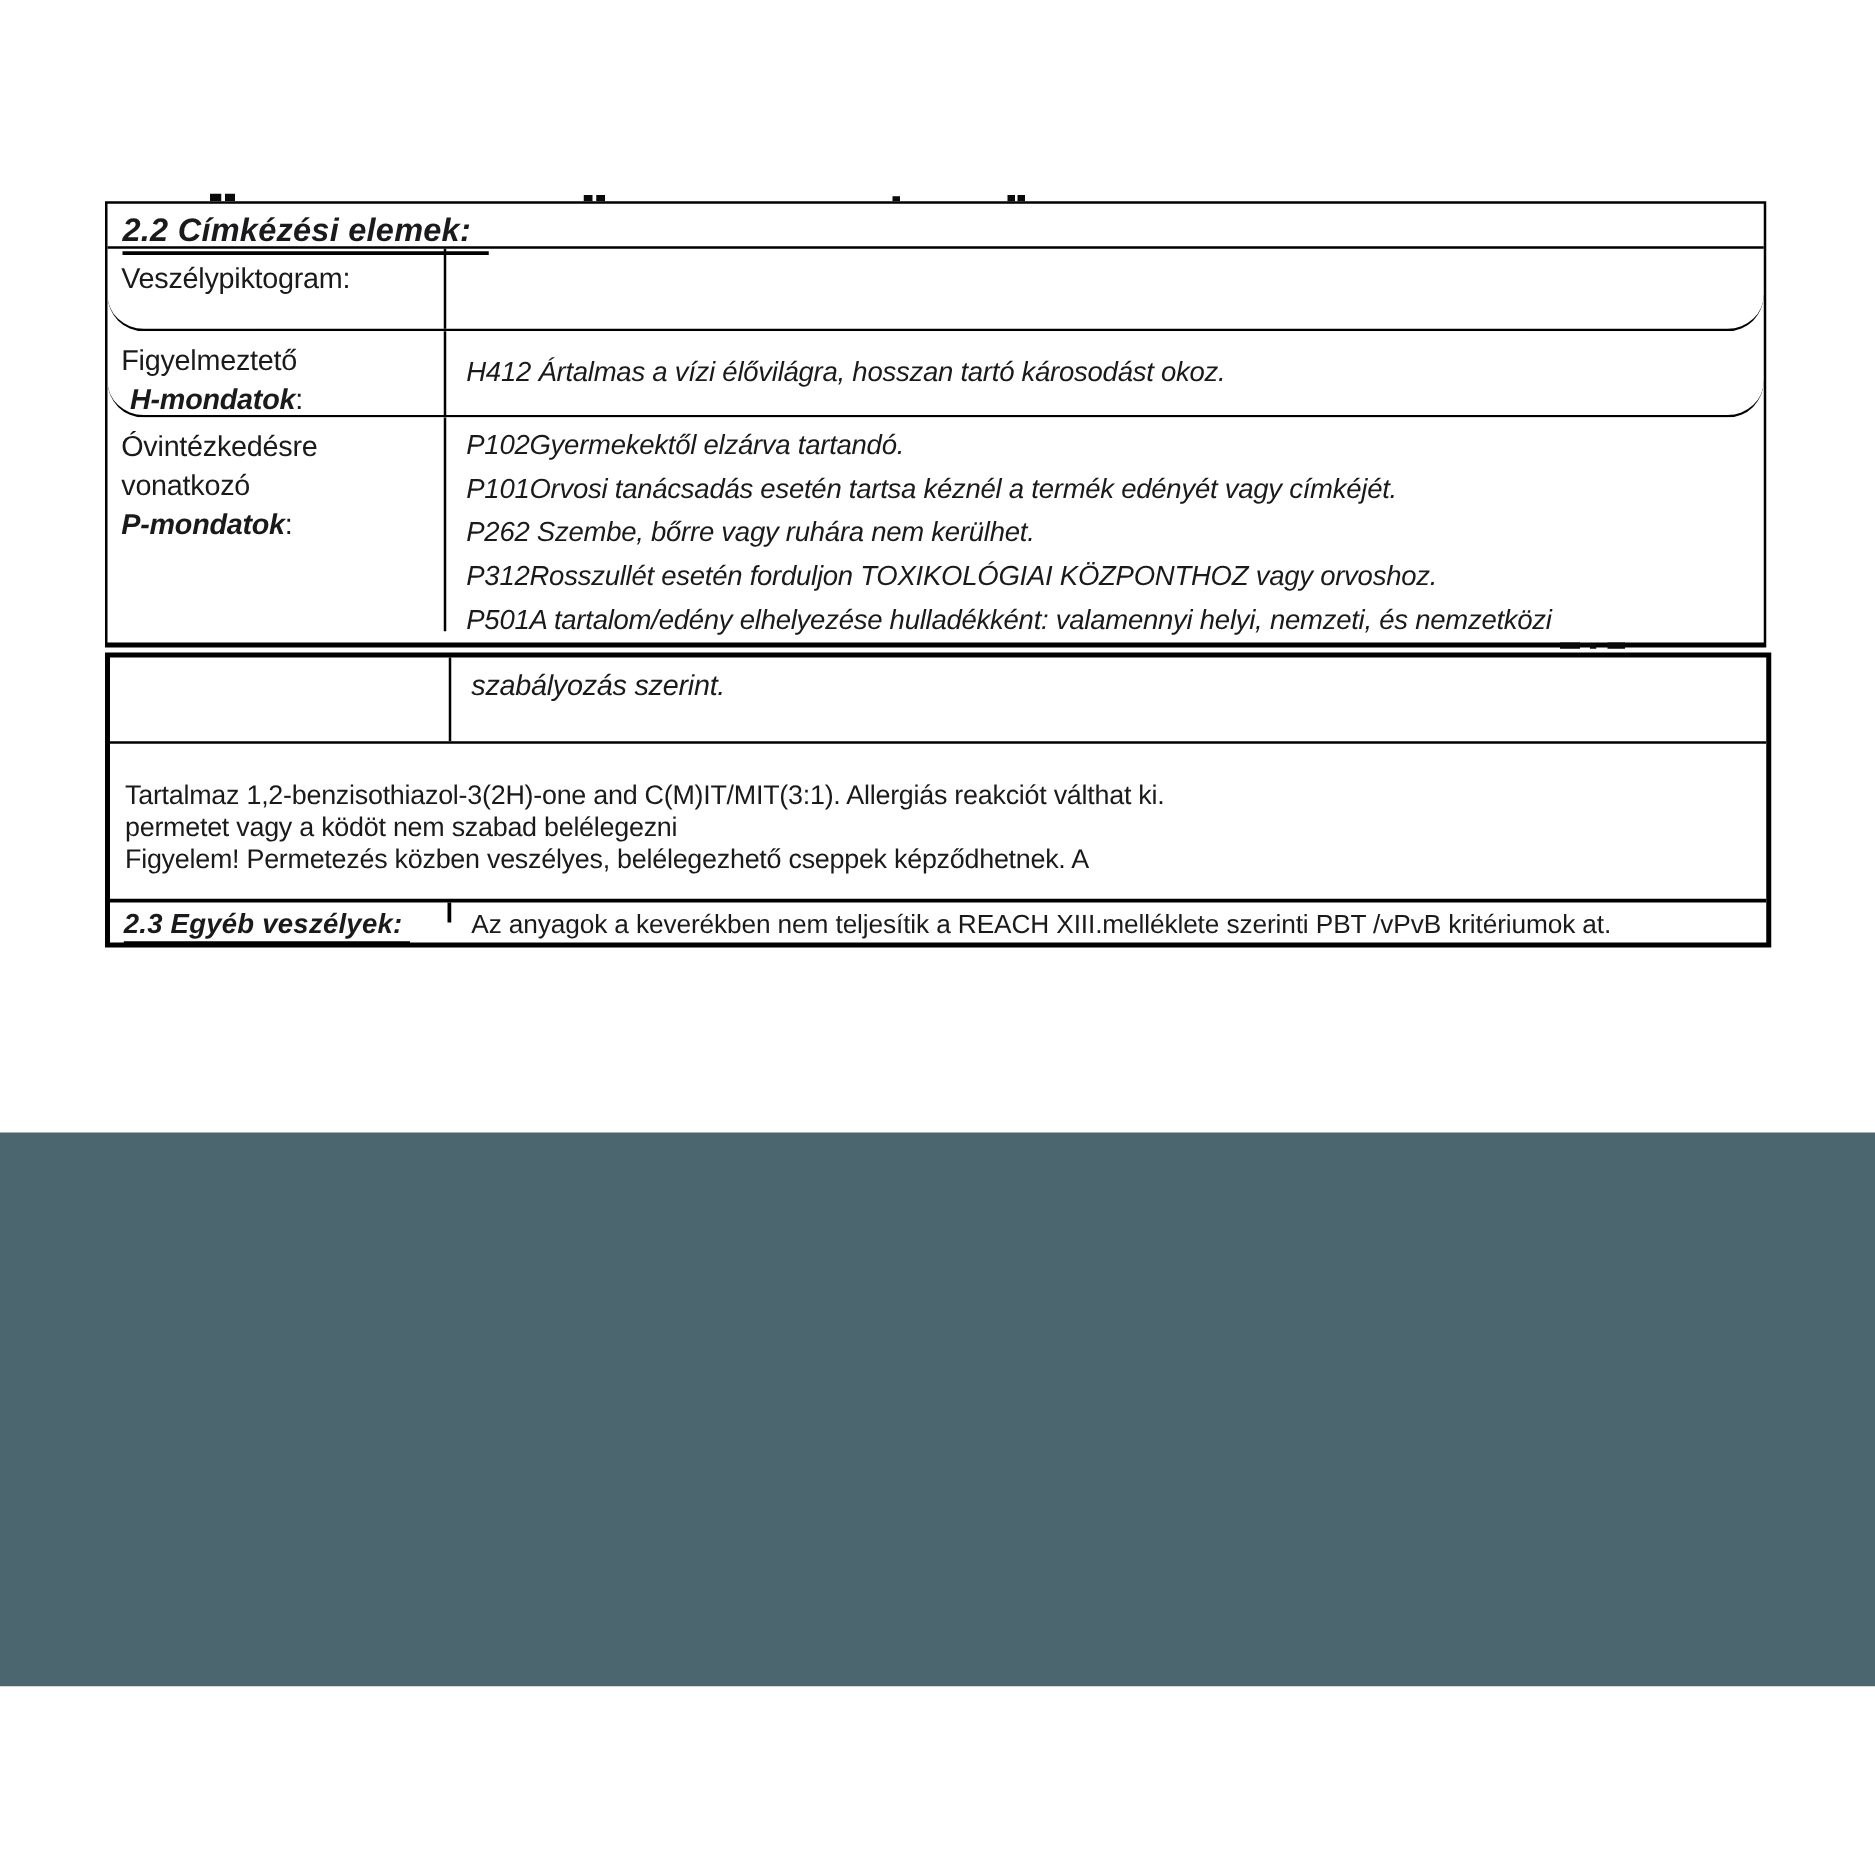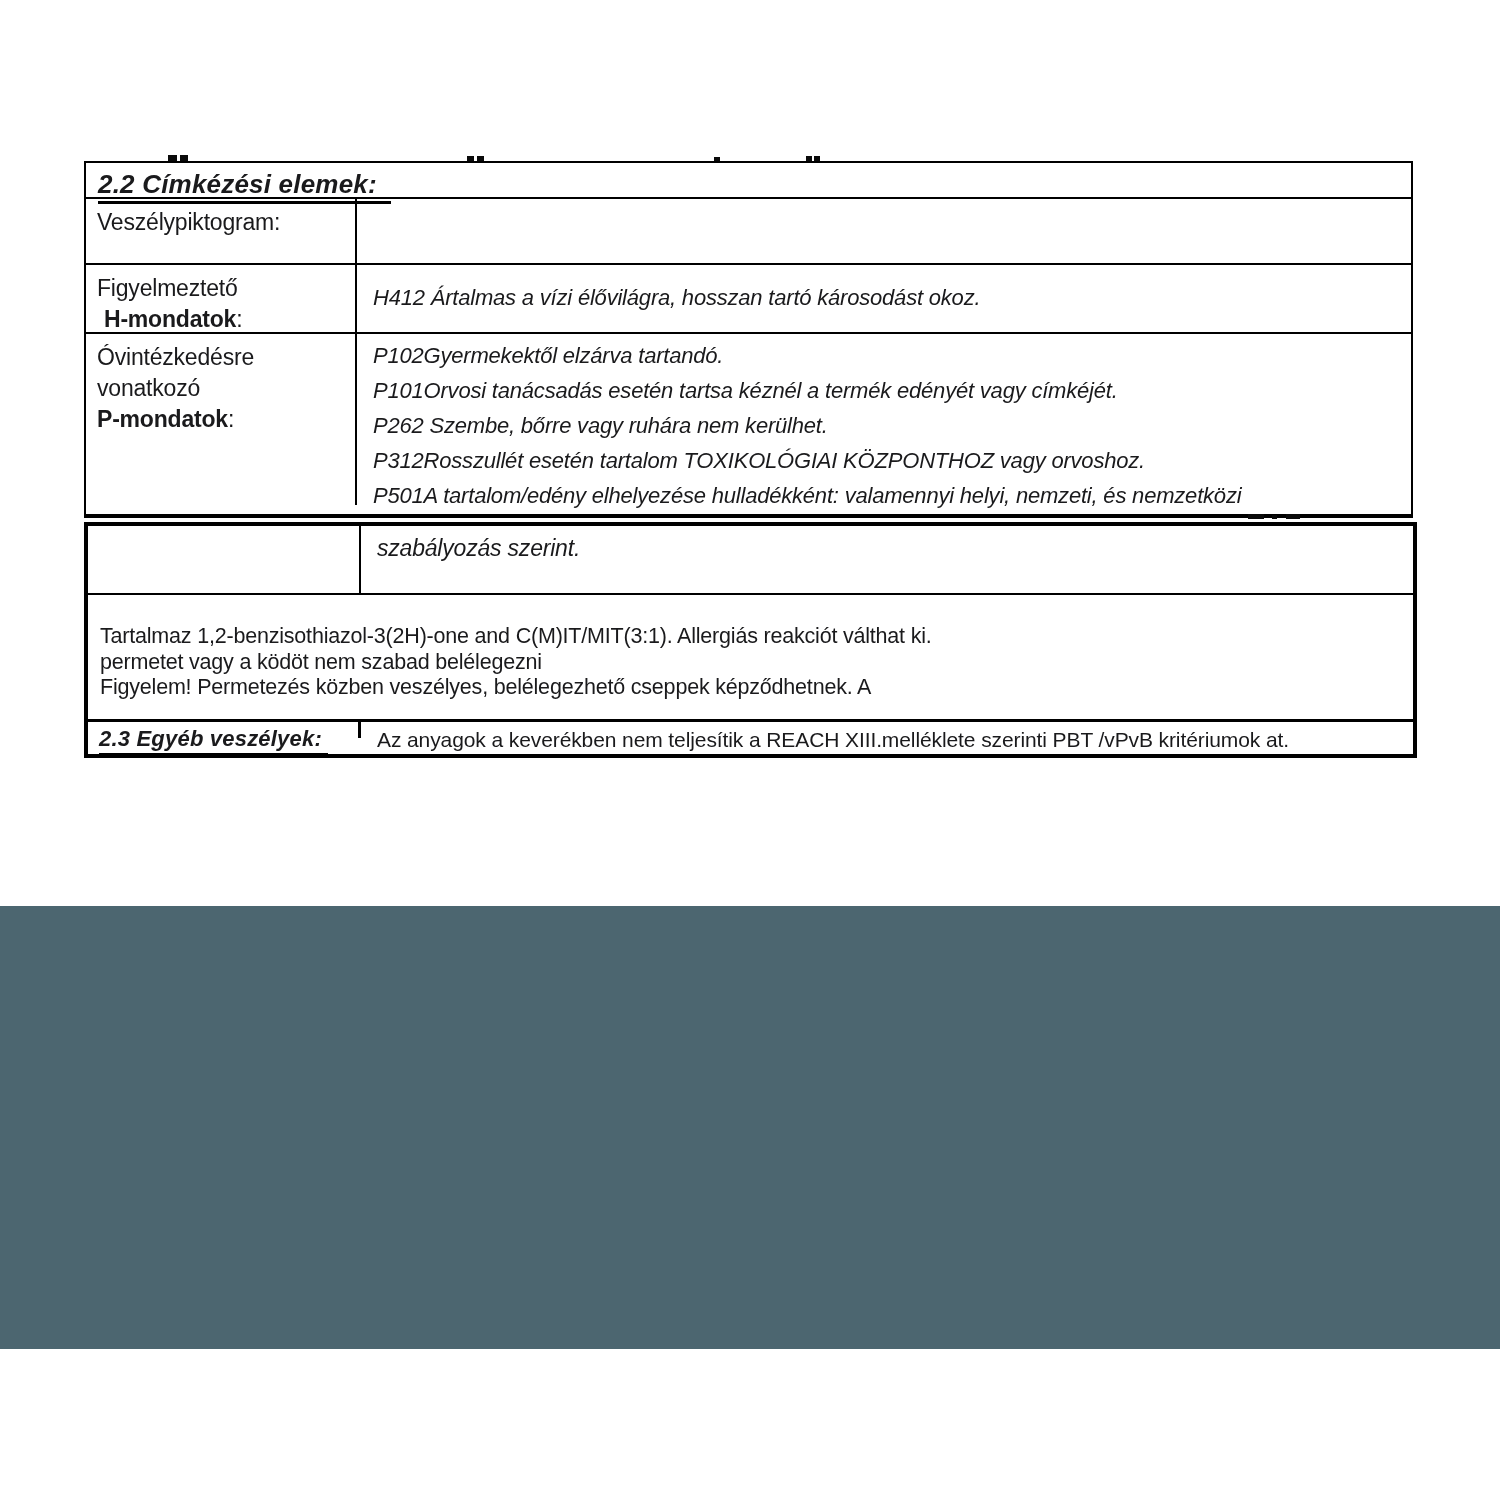--- a/index.html
+++ b/index.html
@@ -45,40 +45,40 @@
   .title-2-2 {
     font-size: 26px;
     font-weight: bold;
     font-style: italic;
     letter-spacing: 0.2px;
     border-bottom: 3px solid #000;
     display: inline-block;
     padding-right: 14px;
     padding-bottom: 1px;
   }
-  .trow { display: flex; }
+  .trow { display: flex; border-radius: 29px; }
   .row-pictogram { height: 66px; border-bottom: 2px solid #000; }
   .row-warning   { height: 69px; border-bottom: 2px solid #000; }
   .row-precaution{ height: 171px; }
   .lcell {
     width: 271px;
     flex: 0 0 271px;
     border-right: 2px solid #000;
     padding: 8px 4px 0 11px;
     font-size: 23px;
     letter-spacing: -0.2px;
     line-height: 31px;
   }
   .rcell {
     flex: 1;
     padding: 9px 8px 0 16px;
     font-size: 22px;
     letter-spacing: -0.2px;
   }
-  .bold-italic { font-weight: bold; }
+  .bold-italic { font-weight: bold; font-style: italic; }
   .indent { padding-left: 7px; }
   .h-value { font-style: italic; font-size: 22px; padding-top: 11px; }
   .p-list { padding-top: 4px; }
   .p-line { font-style: italic; font-size: 22px; line-height: 35px; }
 
   
   .table2 {
     position: absolute;
     left: 84px; top: 522px;
     width: 1333px; height: 236px;
@@ -171,21 +171,21 @@
     <div class="trow row-precaution">
       <div class="lcell">
         <div>Óvintézkedésre</div>
         <div>vonatkozó</div>
         <div><span class="bold-italic">P-mondatok</span><span>:</span></div>
       </div>
       <div class="rcell p-list">
         <div class="p-line">P102Gyermekektől elzárva tartandó.</div>
         <div class="p-line">P101Orvosi tanácsadás esetén tartsa kéznél a termék edényét vagy címkéjét.</div>
         <div class="p-line">P262 Szembe, bőrre vagy ruhára nem kerülhet.</div>
-        <div class="p-line">P312Rosszullét esetén tartalom TOXIKOLÓGIAI KÖZPONTHOZ vagy orvoshoz.</div>
+        <div class="p-line">P312Rosszullét esetén forduljon TOXIKOLÓGIAI KÖZPONTHOZ vagy orvoshoz.</div>
         <div class="p-line">P501A tartalom/edény elhelyezése hulladékként: valamennyi helyi, nemzeti, és nemzetközi</div>
       </div>
     </div>
   </div>
 
   <div class="artifact m1"></div>
   <div class="artifact m2"></div>
   <div class="artifact m3"></div>
 
   <div class="table2">

